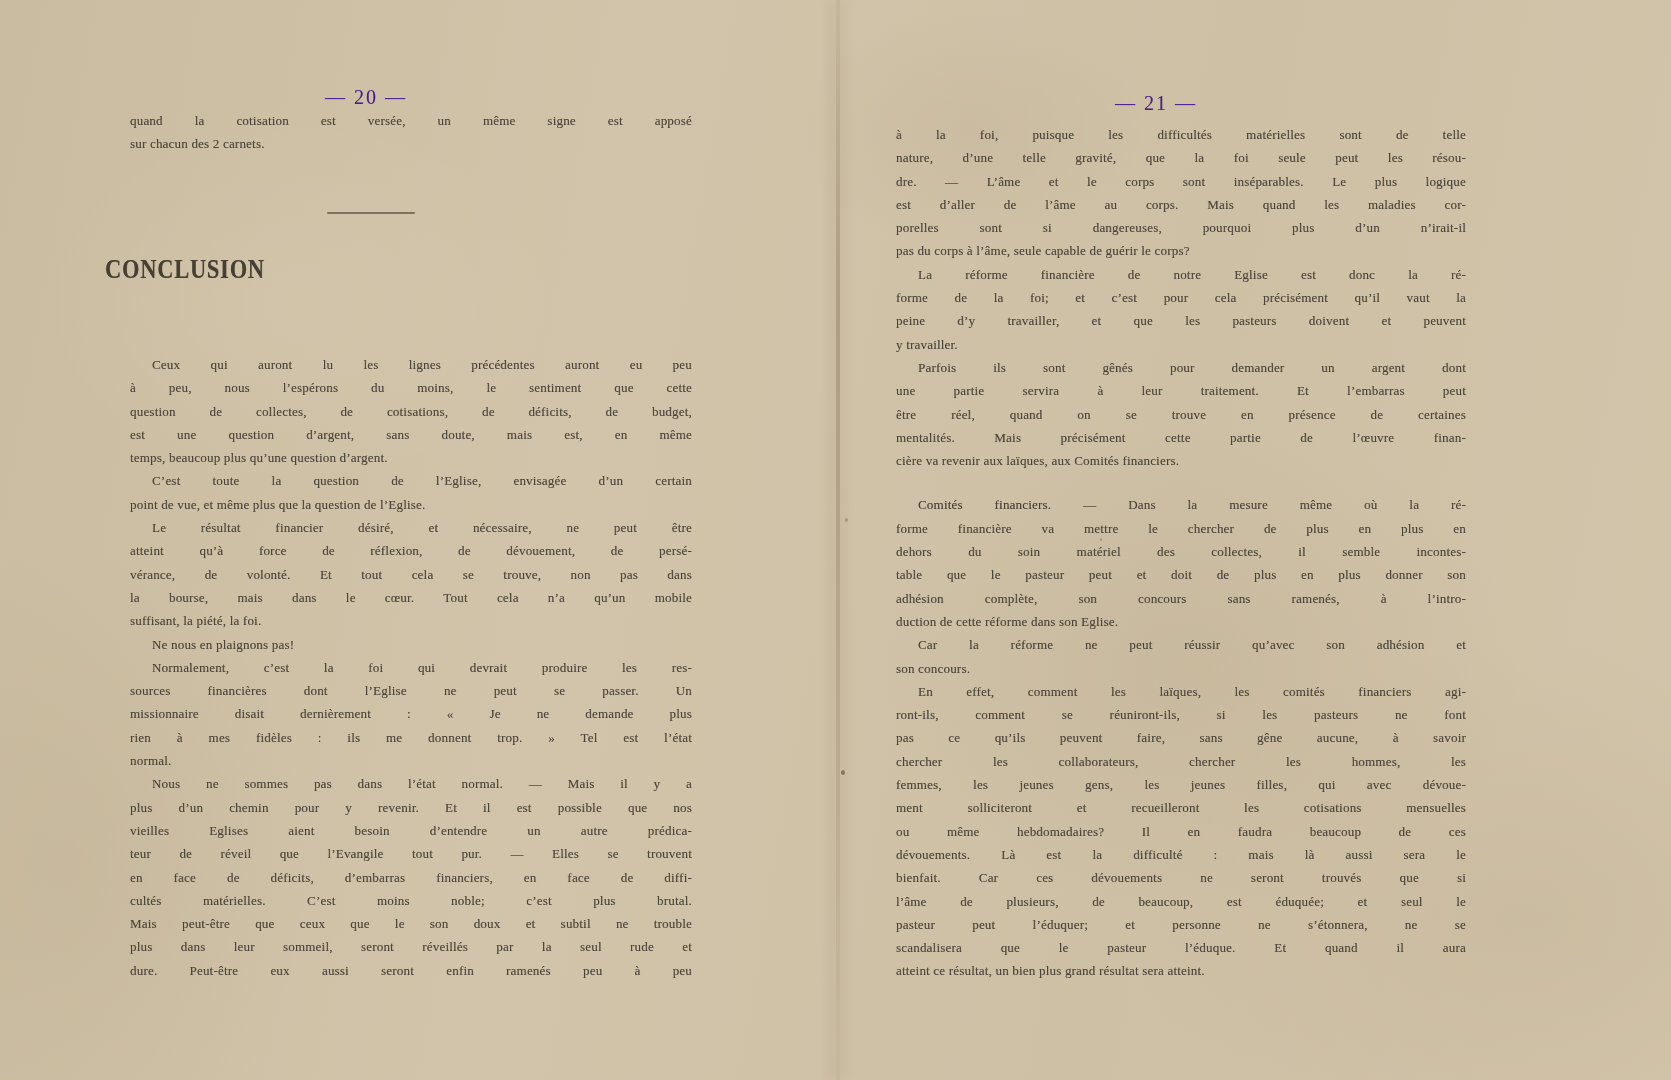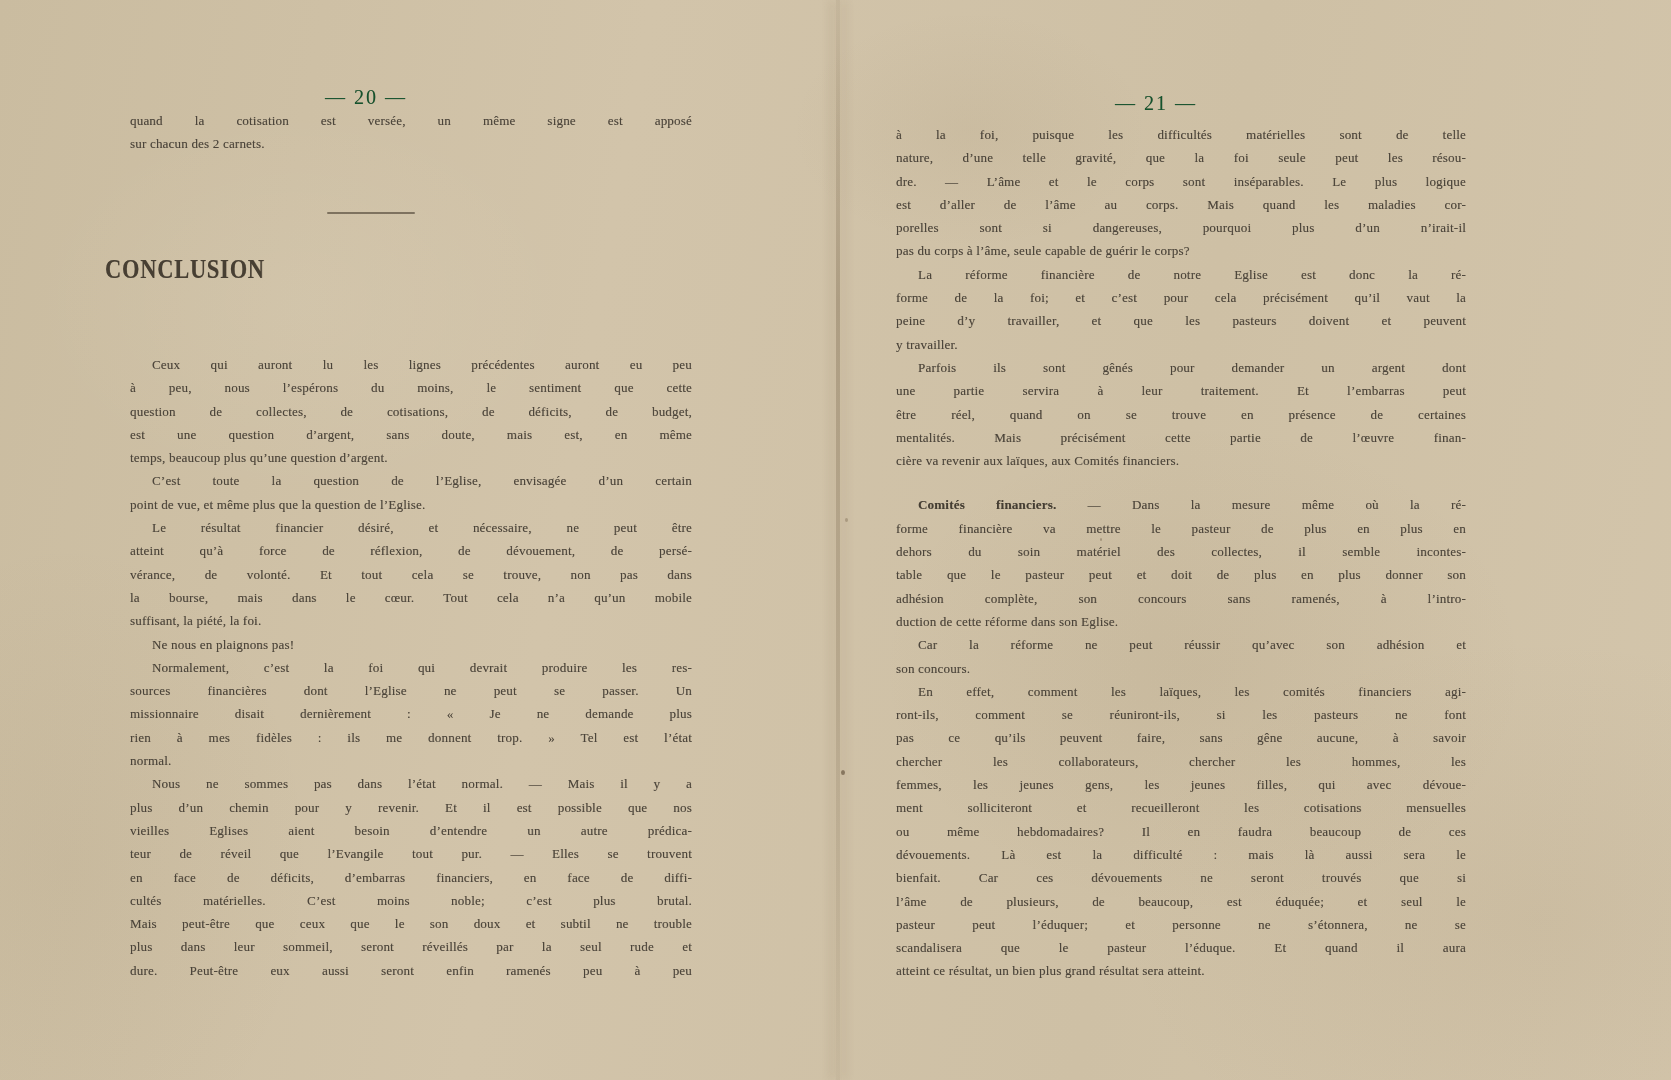--- a/index.html
+++ b/index.html
@@ -26,36 +26,36 @@
   .speck.s1{ left:841px; top:770px; width:4px; height:5px; }
   .speck.s2{ left:845px; top:518px; width:3px; height:4px; opacity:.5;}
   .speck.s3{ left:1100px; top:538px; width:2px; height:3px; opacity:.6;}
 
   .page{ position:absolute; top:0; height:1080px; }
   #page-20{ left:0; width:836px; }
   #page-21{ left:840px; width:811px;margin-top:8px; }
 
   .page-number{
     position:absolute; text-align:center;
-    font-size:20px; letter-spacing:2px; color:#14532d;
+    font-size:20px; letter-spacing:2px; color:#4c1d95;
     text-shadow:.3px .3px .6px rgba(60,50,38,.35);
   }
   #page-20 .page-number{ left:130px; width:562px; top:86px; transform:translateX(-45px); }
   #page-21 .page-number{ left:56px;  width:570px; top:84px; transform:translateX(-25px); }
 
   .text-block{ position:absolute; font-size:13px; letter-spacing:.2px;
     text-shadow:.3px .3px .5px rgba(62,52,40,.32); }
   .line{
     text-align:justify; text-align-last:justify;
     line-height:23.3px; height:23.3px; overflow:hidden;
   }
   .line.end{ text-align-last:left; }
   .line.indent{ text-indent:22px; }
   .line.gap{ margin-top:21px; }
-  .line strong{ font-weight:bold; color:#453e33; }
+  .line strong{ font-weight:normal; color:#453e33; }
 
   #continuation{ left:130px; width:562px; top:109px; }
   #left-body{ left:130px; width:562px; top:353px; }
   #right-body{ left:56px; width:570px; top:115px; }
 
   .divider{
     position:absolute; left:130px; width:562px; top:212px;
   }
   .divider-rule{
     width:88px; height:2px; margin:0 auto; transform:translateX(-40px);
@@ -132,21 +132,21 @@
       <div class="line indent">La réforme financière de notre Eglise est donc la ré-</div>
       <div class="line">forme de la foi; et c’est pour cela précisément qu’il vaut la</div>
       <div class="line">peine d’y travailler, et que les pasteurs doivent et peuvent</div>
       <div class="line end">y travailler.</div>
       <div class="line indent">Parfois ils sont gênés pour demander un argent dont</div>
       <div class="line">une partie servira à leur traitement. Et l’embarras peut</div>
       <div class="line">être réel, quand on se trouve en présence de certaines</div>
       <div class="line">mentalités. Mais précisément cette partie de l’œuvre finan-</div>
       <div class="line end">cière va revenir aux laïques, aux Comités financiers.</div>
       <div class="line indent gap"><strong>Comités financiers.</strong> — Dans la mesure même où la ré-</div>
-      <div class="line">forme financière va mettre le pasteur de plus en plus en</div>
+      <div class="line">forme financière va mettre le chercher de plus en plus en</div>
       <div class="line">dehors du soin matériel des collectes, il semble incontes-</div>
       <div class="line">table que le pasteur peut et doit de plus en plus donner son</div>
       <div class="line">adhésion complète, son concours sans ramenés, à l’intro-</div>
       <div class="line end">duction de cette réforme dans son Eglise.</div>
       <div class="line indent">Car la réforme ne peut réussir qu’avec son adhésion et</div>
       <div class="line end">son concours.</div>
       <div class="line indent">En effet, comment les laïques, les comités financiers agi-</div>
       <div class="line">ront-ils, comment se réuniront-ils, si les pasteurs ne font</div>
       <div class="line">pas ce qu’ils peuvent faire, sans gêne aucune, à savoir</div>
       <div class="line">chercher les collaborateurs, chercher les hommes, les</div>

